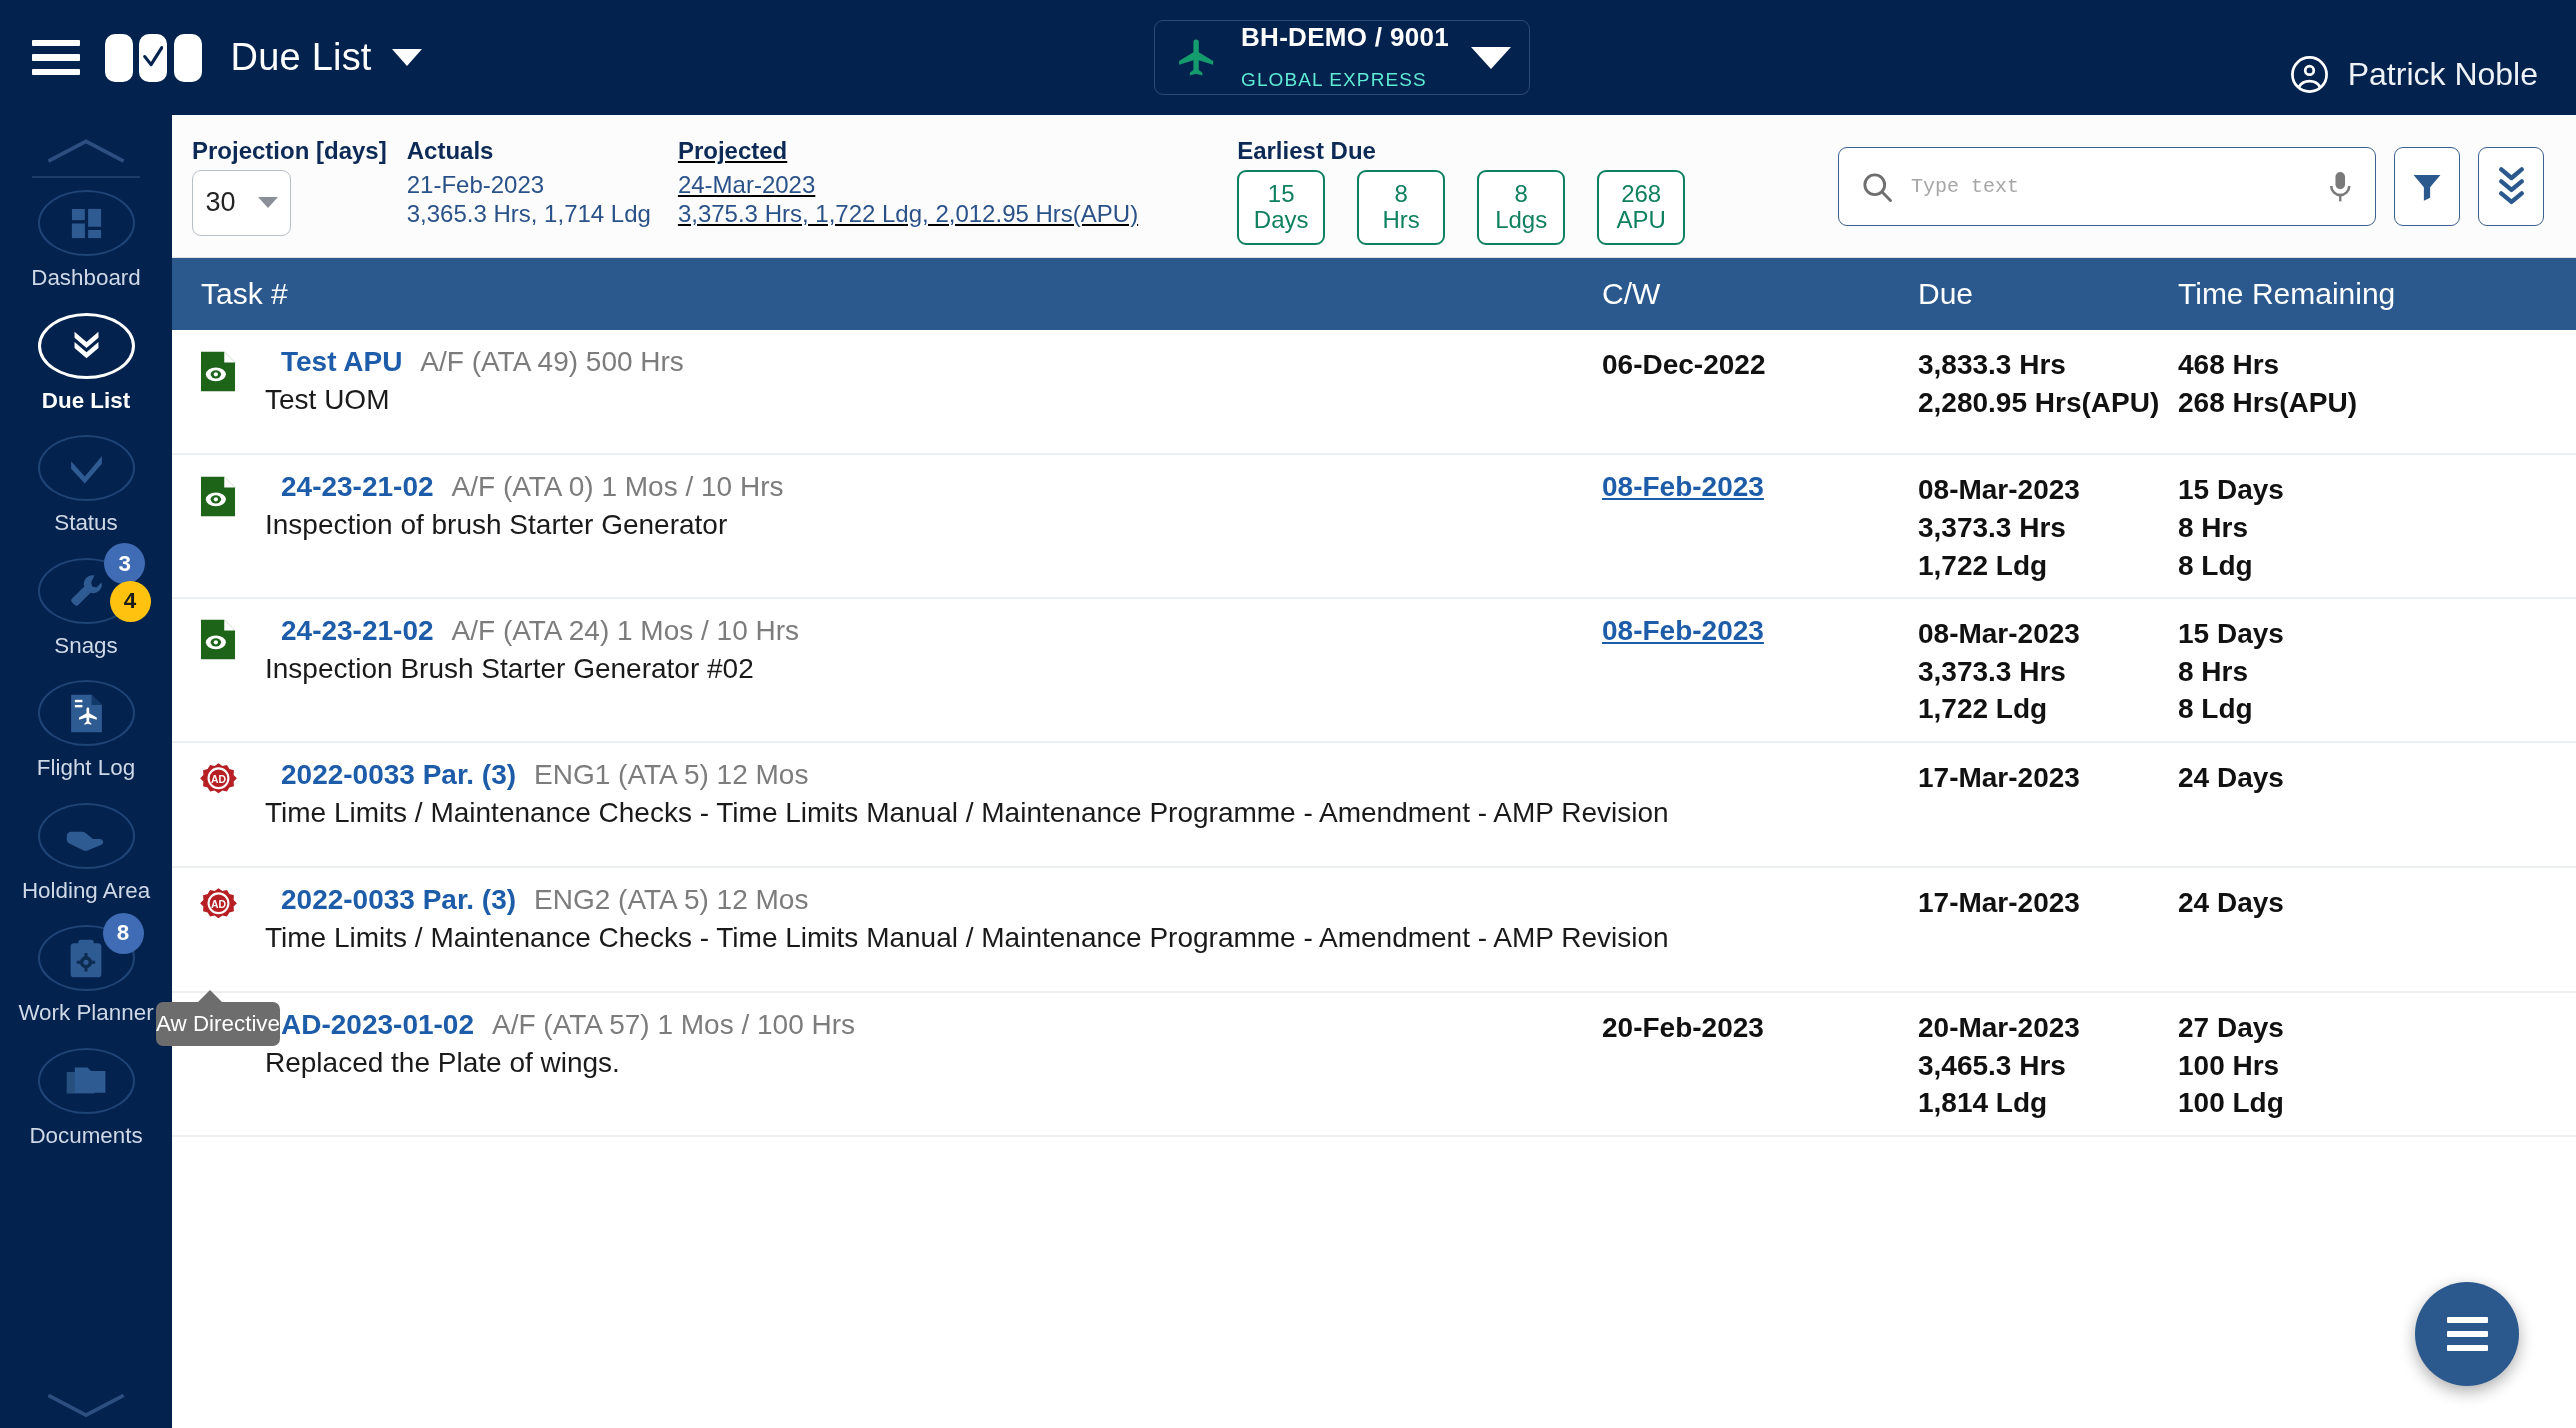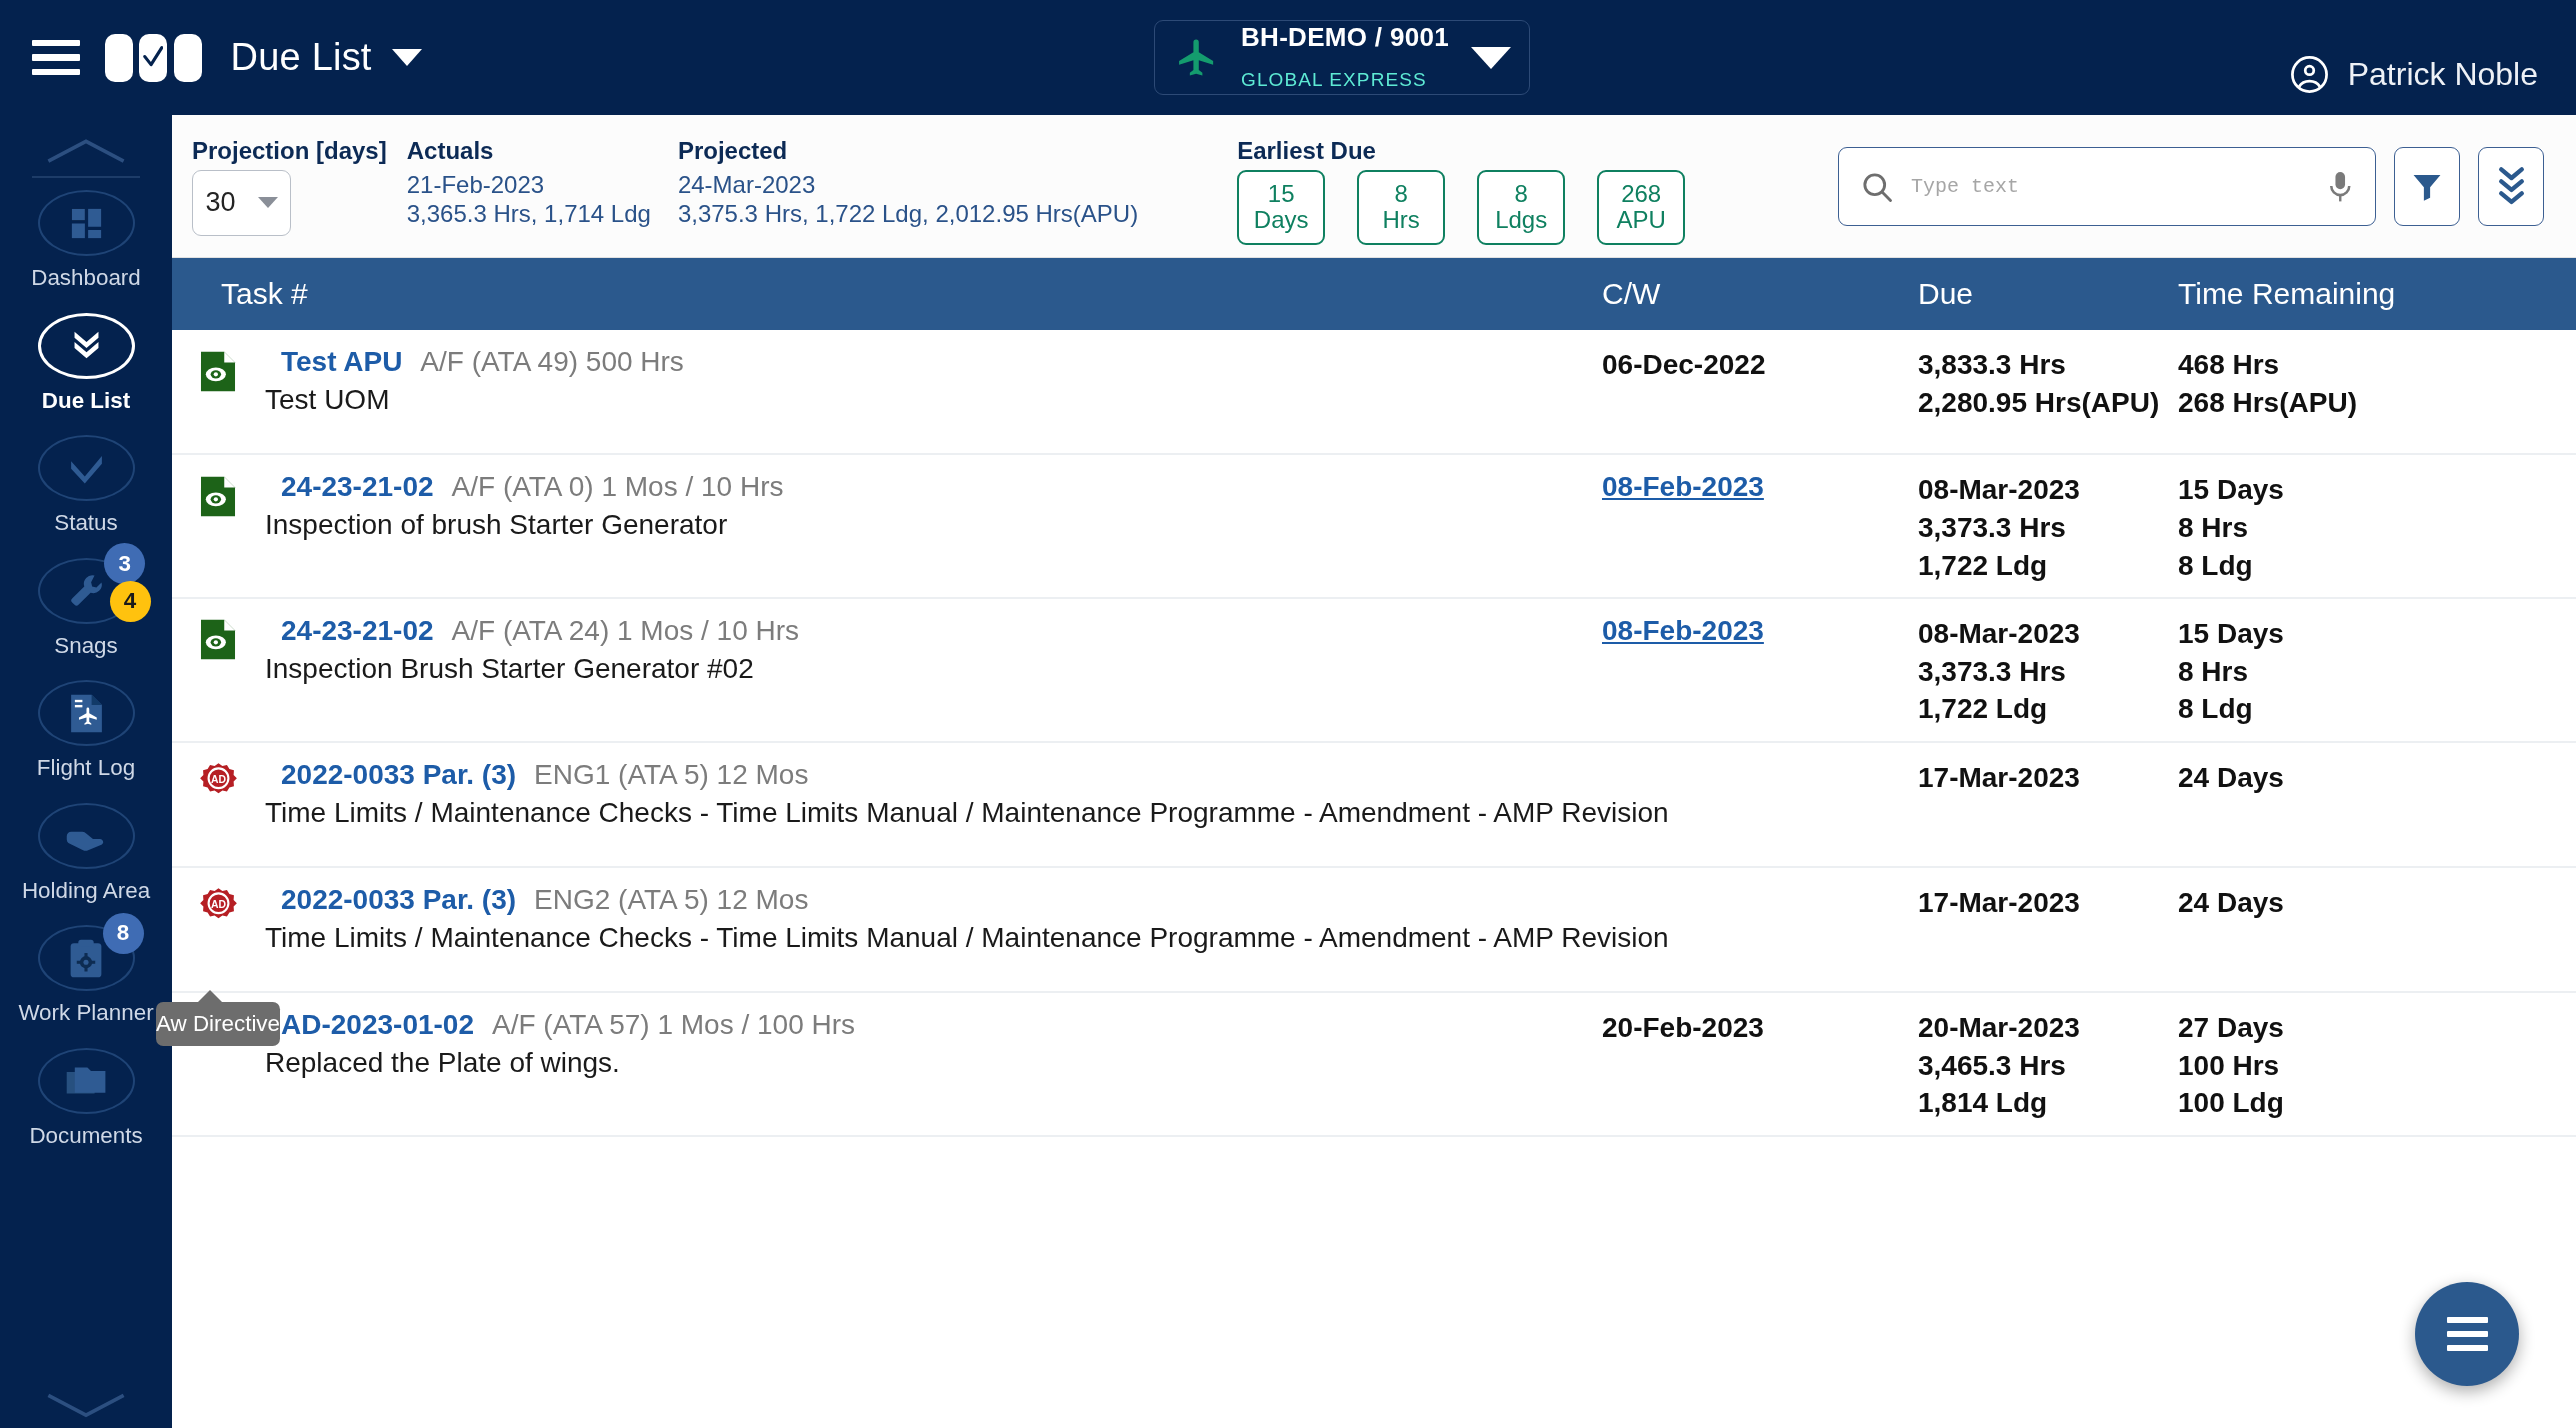--- a/index.html
+++ b/index.html
@@ -108,21 +108,21 @@
   .sq-btn {
     width: 66px; height: 79px; border: 1.8px solid #3c5f92; border-radius: 9px; background: #fff;
     display: flex; align-items: center; justify-content: center; cursor: pointer;
   }
 
   
   .thead {
     height: 72px; background: #2b598d; display: flex; align-items: center; color: #fff;
     font-size: 30px; flex: 0 0 72px;
   }
-  .col-task { width: 1430px; padding-left: 49px; }
+  .col-task { width: 1430px; padding-left: 29px; }
   .col-cw { width: 316px; }
   .col-due { width: 260px; }
   .col-rem { width: 269px; }
 
   .tbody { flex: 1; overflow: hidden; background: #fff; }
   .row { display: flex; border-bottom: 2.7px solid #eceff2; min-height: 125px; padding: 16px 0 12.5px; }
   .row .col-task { display: flex; padding-left: 27px; }
   .row-icon { width: 50px; flex: 0 0 50px; padding-top: 3.6px; }
   .row-texts { padding-left: 16px; }
   .task-line1 { display: flex; align-items: baseline; gap: 18px; }
@@ -314,21 +314,21 @@
             <div class="chev-sm"></div>
           </div>
         </div>
 
         <div class="fb-group">
           <div class="fb-label">Actuals</div>
           <div class="fb-line">21-Feb-2023</div>
           <div class="fb-line">3,365.3 Hrs, 1,714 Ldg</div>
         </div>
 
-        <div class="fb-group" style="padding-left:27px;">
+        <div class="fb-group" style="padding-left:27px;text-decoration:underline;">
           <div class="fb-label">Projected</div>
           <div class="fb-line">24-Mar-2023</div>
           <div class="fb-line">3,375.3 Hrs, 1,722 Ldg, 2,012.95 Hrs(APU)</div>
         </div>
 
         <div class="fb-group earliest">
           <div class="fb-label">Earliest Due</div>
           <div class="chips">
             <div class="chip">
               <div>15</div>

